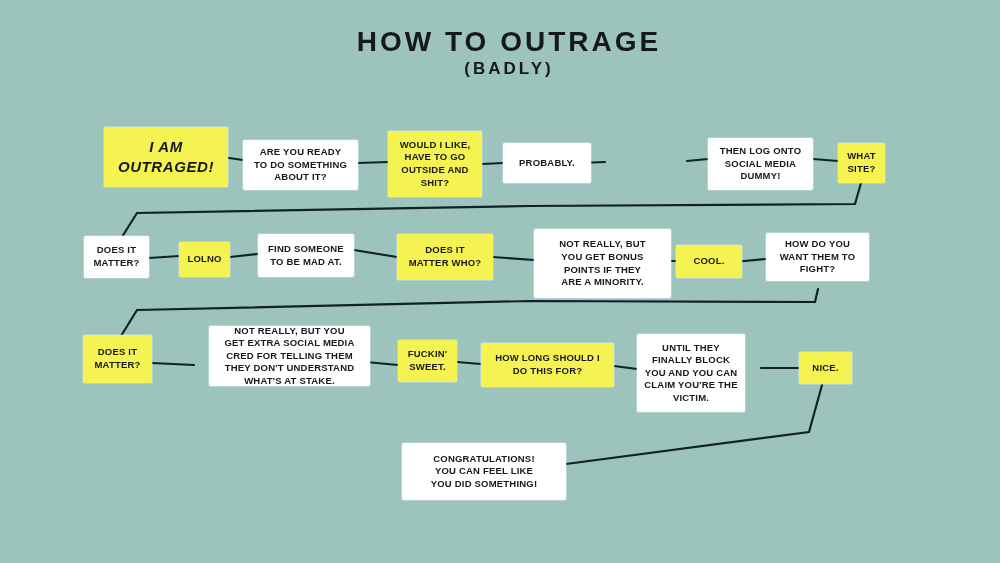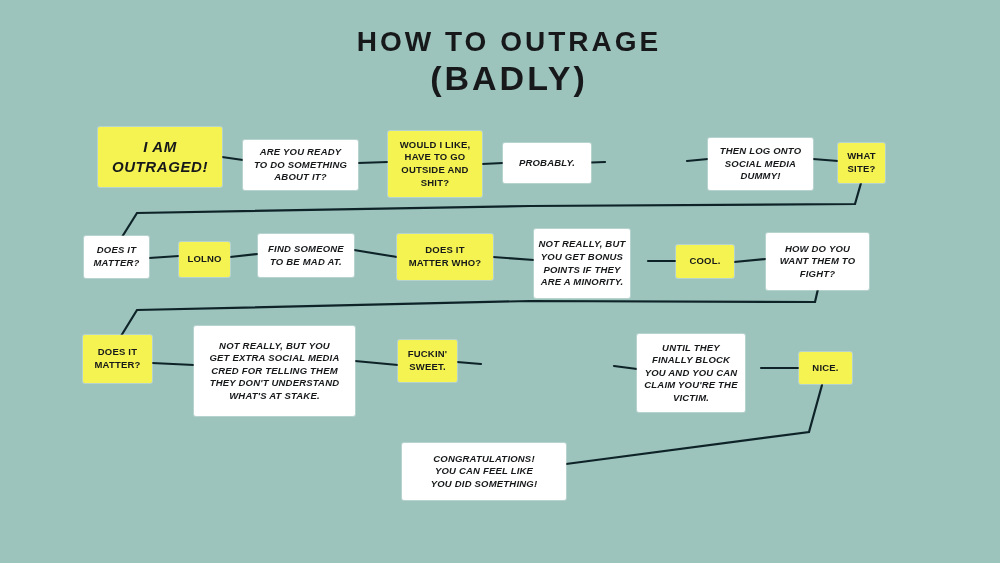--- a/index.html
+++ b/index.html
@@ -5,33 +5,33 @@
   html,body { margin:0; padding:0; }
   .canvas {
     position:relative; width:1000px; height:563px;
     background: var(--bg, #9cc3bc);
     font-family:"Liberation Sans", sans-serif;
     overflow:hidden;
   }
   .title { position:absolute; left:0; right:0; top:26px; text-align:center;
            font-weight:bold; color:var(--text,#16181a);padding-left:18px; }
   .title .t1 { font-size:28px; letter-spacing:3px; }
-  .title .t2 { font-size:34px; letter-spacing:3px; margin-top:1px; }
+  .title .t2 { font-size:17px; letter-spacing:3px; margin-top:1px; }
   svg.wires { position:absolute; left:0; top:0; width:1000px; height:563px; }
   svg.wires path { fill:none; stroke:var(--line,#0e2328); stroke-width:2.2;
                    stroke-linecap:round; stroke-linejoin:miter; }
   .node {
     position:absolute; display:flex; align-items:center; justify-content:center;
     text-align:center; font-weight:bold; font-size:9.5px; line-height:1.32;
     letter-spacing:0.2px; color:var(--text,#16181a); white-space:pre-line;
     box-sizing:border-box; padding:2px 3px; border-radius:2px;
     box-shadow:0 0 0 1px rgba(255,255,255,0.28);
   }
   .node.yellow { background:var(--yellow,#f4f351); }
-  .node.white  { background:var(--white,#ffffff);font-style:italic; }
+  .node.white  { background:var(--white,#ffffff); }
   .node.start  { font-size:15px; font-style:italic; letter-spacing:0.6px; line-height:1.35; }
 </style>
 </head>
 <body>
 
 <div class="canvas">
 
   <div class="title">
     <div class="t1">HOW TO OUTRAGE</div>
     <div class="t2">(BADLY)</div>
@@ -53,21 +53,21 @@
     <path d="M734,262 L766,259"></path>
     <path d="M818,289 L815,302 L530,301 L137,310 L121,336"></path>
     <path d="M152,363 L194,365"></path>
     <path d="M355,361 L398,365"></path>
     <path d="M457,362 L481,364"></path>
     <path d="M614,366 L637,369"></path>
     <path d="M761,368 L799,368"></path>
     <path d="M822,385 L809,432 L566,464"></path>
   </svg>
 
-  <div class="node yellow start" style="left:98px;top:127px;width:124px;height:60px">I AM
+  <div class="node yellow start" style="left:104px;top:127px;width:124px;height:60px">I AM
 OUTRAGED!</div>
   <div class="node white" style="left:243px;top:140px;width:115px;height:50px">ARE YOU READY
 TO DO SOMETHING
 ABOUT IT?</div>
   <div class="node yellow" style="left:388px;top:131px;width:94px;height:66px">WOULD I LIKE,
 HAVE TO GO
 OUTSIDE AND
 SHIT?</div>
   <div class="node white" style="left:503px;top:143px;width:88px;height:40px">PROBABLY.</div>
   <div class="node white" style="left:708px;top:138px;width:105px;height:52px">THEN LOG ONTO
@@ -76,38 +76,40 @@
   <div class="node yellow" style="left:838px;top:143px;width:47px;height:40px">WHAT
 SITE?</div>
 
   <div class="node white" style="left:84px;top:236px;width:65px;height:42px">DOES IT
 MATTER?</div>
   <div class="node yellow" style="left:179px;top:242px;width:51px;height:35px">LOLNO</div>
   <div class="node white" style="left:258px;top:234px;width:96px;height:43px">FIND SOMEONE
 TO BE MAD AT.</div>
   <div class="node yellow" style="left:397px;top:234px;width:96px;height:46px">DOES IT
 MATTER WHO?</div>
-  <div class="node white" style="left:534px;top:229px;width:96px;height:69px">NOT REALLY, BUT
+  <div class="node white" style="left:534px;top:229px;width:137px;height:69px">NOT REALLY, BUT
 YOU GET BONUS
 POINTS IF THEY
 ARE A MINORITY.</div>
-  <div class="node yellow" style="left:676px;top:245px;width:58px;height:33px">COOL.</div>
-  <div class="node white" style="left:766px;top:233px;width:103px;height:57px">HOW DO YOU
+  <div class="node yellow" style="left:676px;top:245px;width:66px;height:33px">COOL.</div>
+  <div class="node white" style="left:766px;top:233px;width:103px;height:48px">HOW DO YOU
 WANT THEM TO
 FIGHT?</div>
 
   <div class="node yellow" style="left:83px;top:335px;width:69px;height:48px">DOES IT
 MATTER?</div>
-  <div class="node white" style="left:194px;top:326px;width:161px;height:90px">NOT REALLY, BUT YOU
+  <div class="node white" style="left:209px;top:326px;width:161px;height:60px">NOT REALLY, BUT YOU
 GET EXTRA SOCIAL MEDIA
 CRED FOR TELLING THEM
 THEY DON'T UNDERSTAND
 WHAT'S AT STAKE.</div>
   <div class="node yellow" style="left:398px;top:340px;width:59px;height:42px">FUCKIN'
 SWEET.</div>
+  <div class="node yellow" style="left:481px;top:343px;width:133px;height:44px">HOW LONG SHOULD I
+DO THIS FOR?</div>
   <div class="node white" style="left:637px;top:334px;width:108px;height:78px">UNTIL THEY
 FINALLY BLOCK
 YOU AND YOU CAN
 CLAIM YOU'RE THE
 VICTIM.</div>
   <div class="node yellow" style="left:799px;top:352px;width:53px;height:32px">NICE.</div>
 
   <div class="node white" style="left:402px;top:443px;width:164px;height:57px">CONGRATULATIONS!
 YOU CAN FEEL LIKE
 YOU DID SOMETHING!</div>

